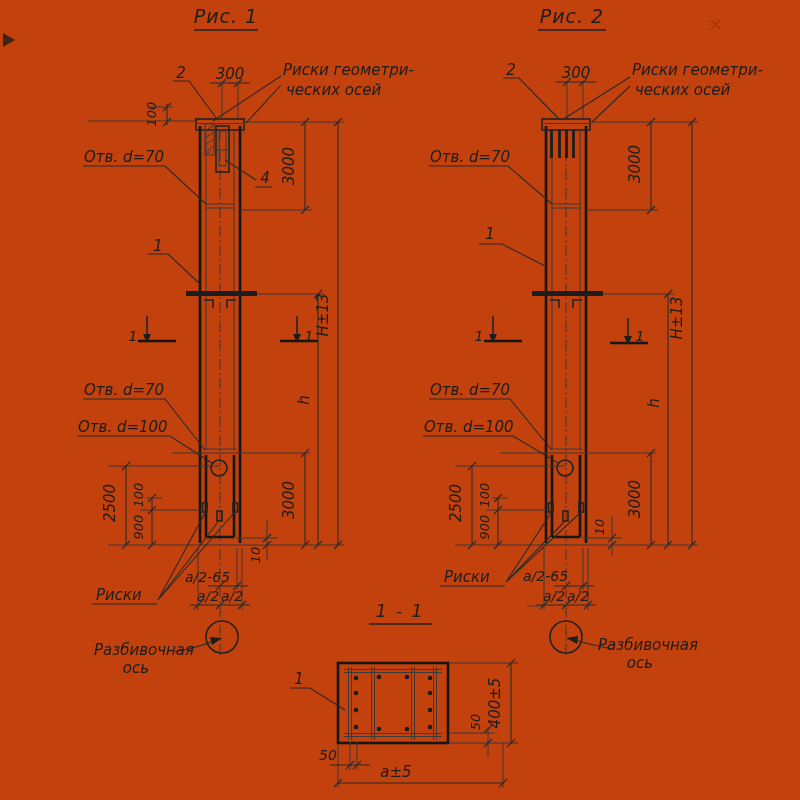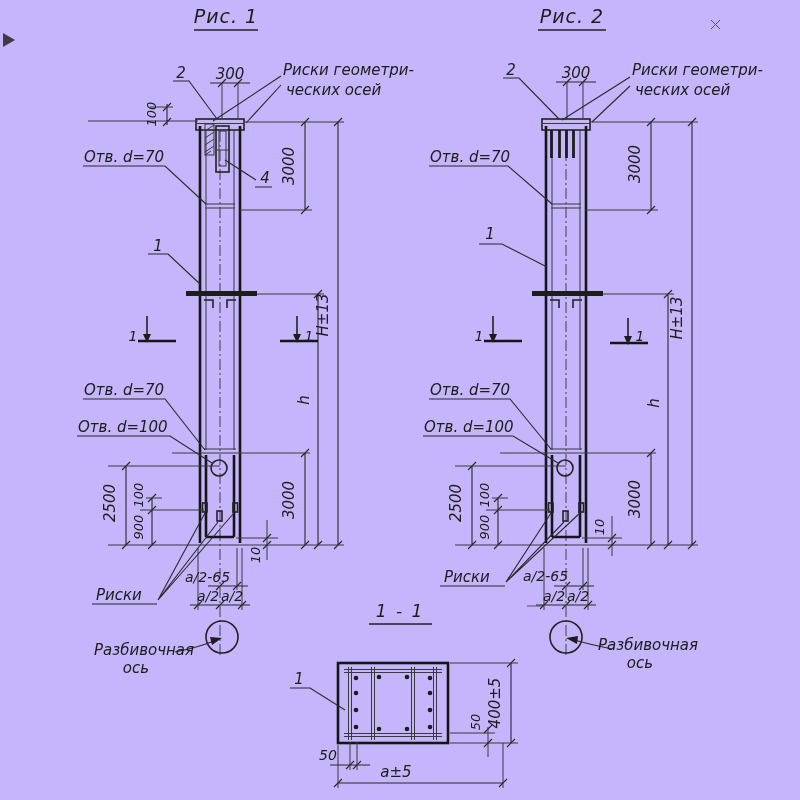--- a/index.html
+++ b/index.html
@@ -1,18 +1,18 @@
 <!DOCTYPE html>
 <html><head>
 <meta charset="utf-8">
 <style>
   html,body{margin:0;padding:0;background:#e8e8e6;}
   .sheet{
     position:relative;width:800px;height:800px;margin:0 auto;
-    background:#c4b5fd;overflow:hidden;
+    background:#c2410c;overflow:hidden;
     font-family:"DejaVu Sans", sans-serif;
   }
   svg{display:block}
   svg text{
     font-family:"DejaVu Sans", sans-serif;
     font-style:italic;
     fill:#1d1d1d;
   }
   .t15{font-size:15px}
   .t14{font-size:14px}

